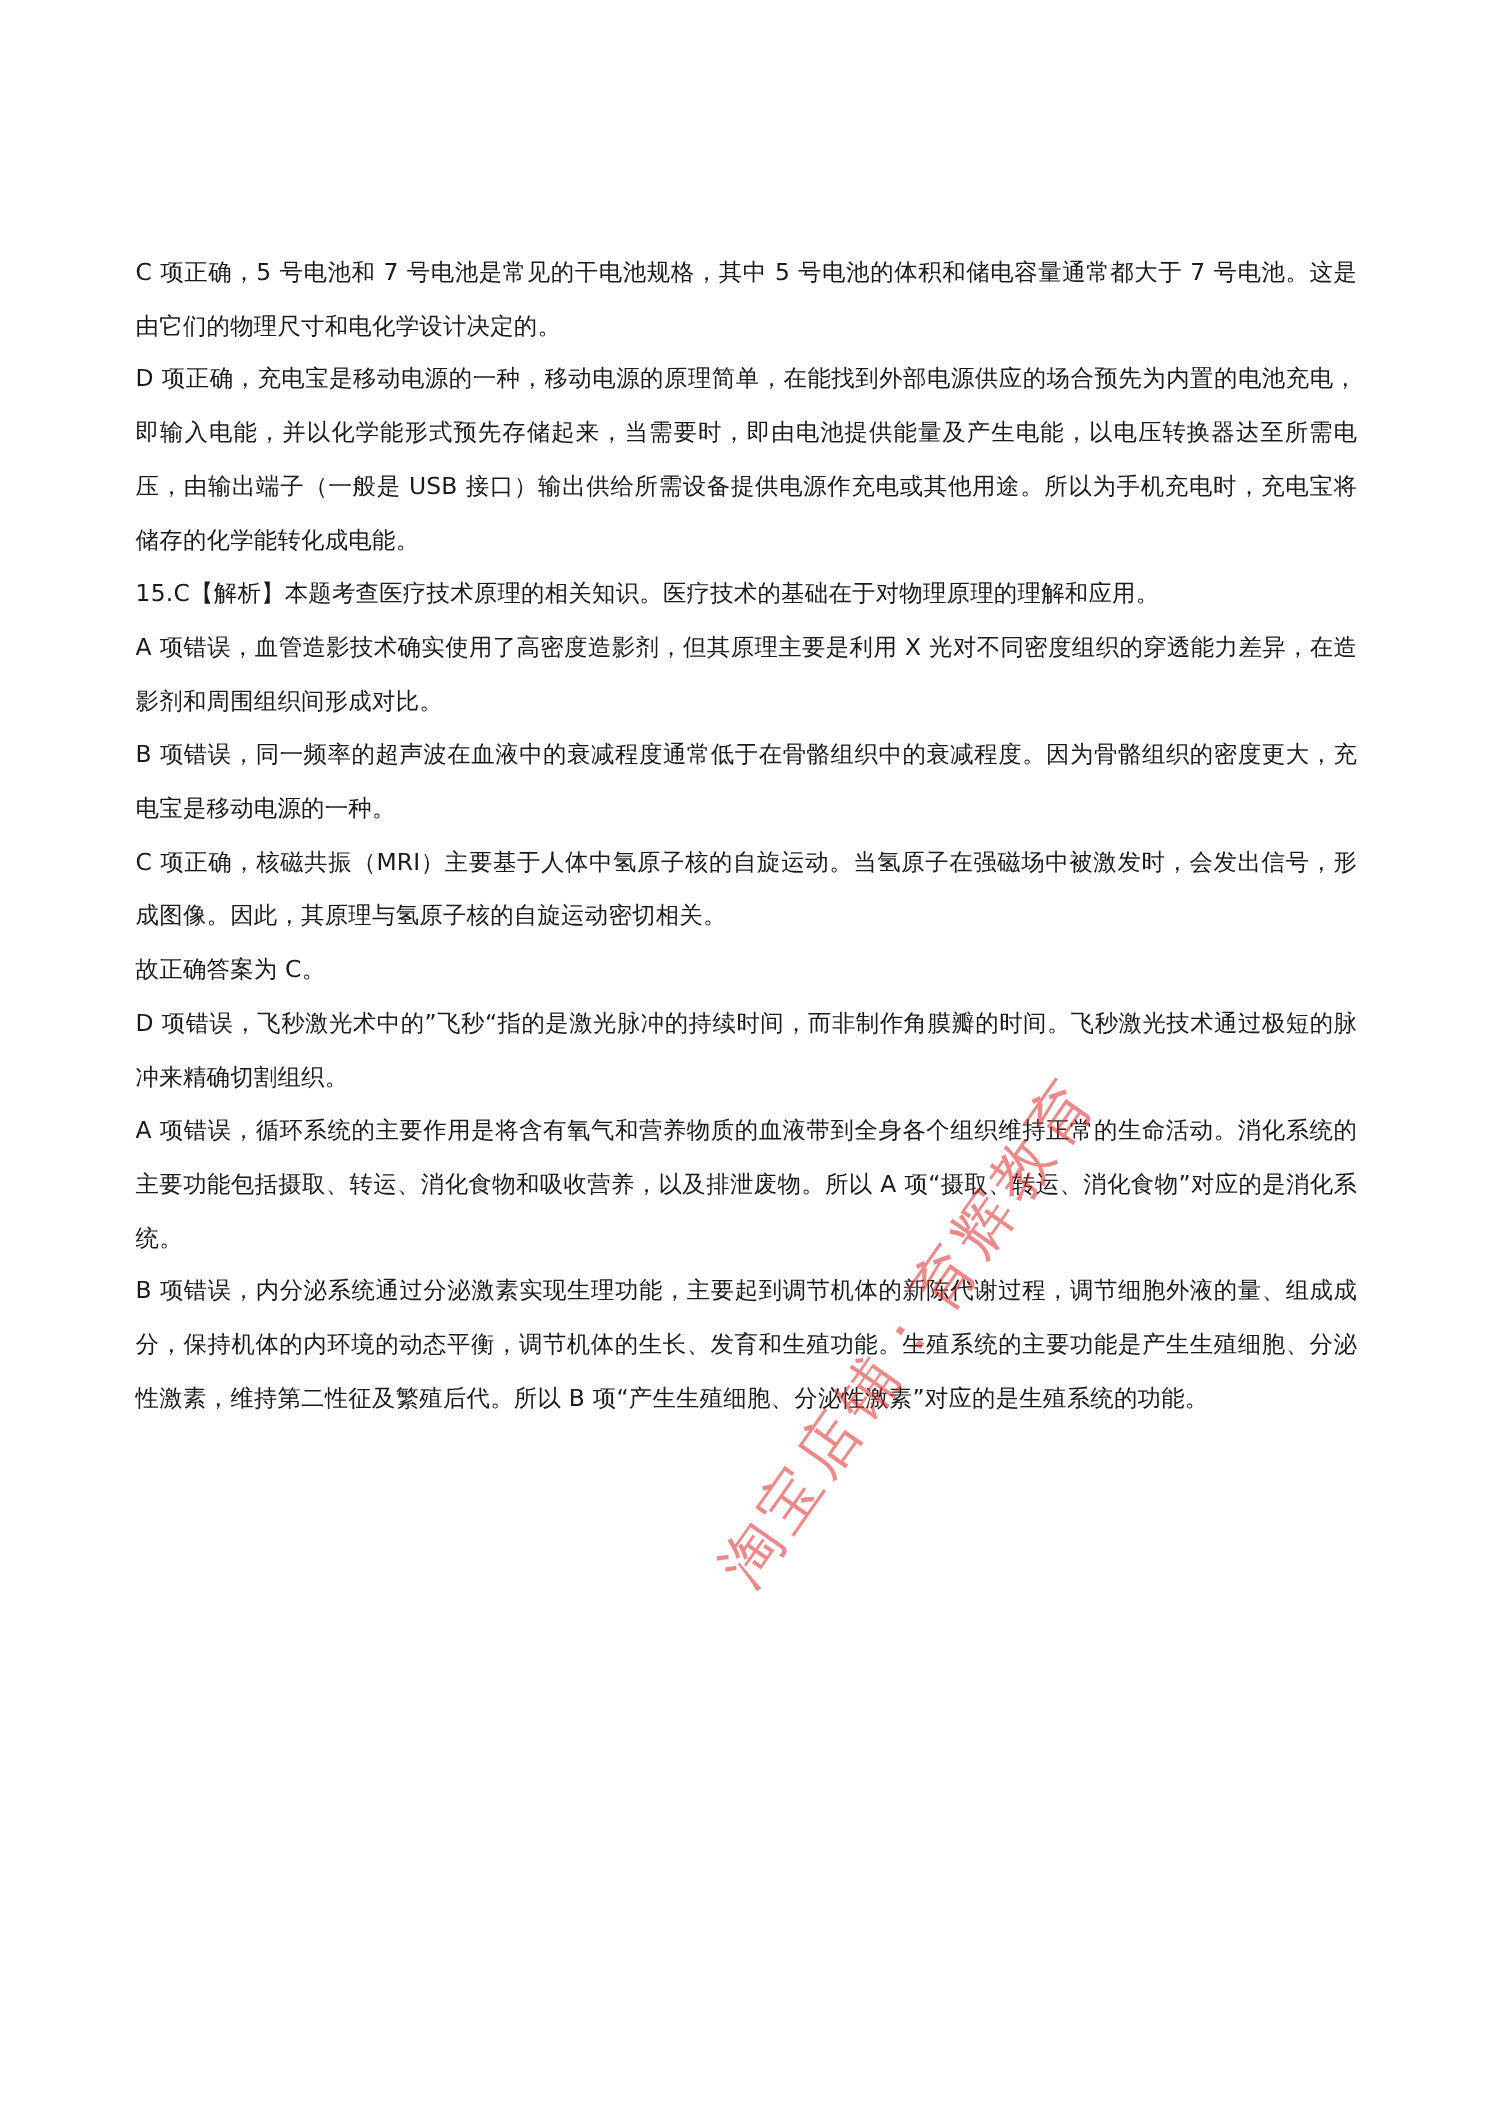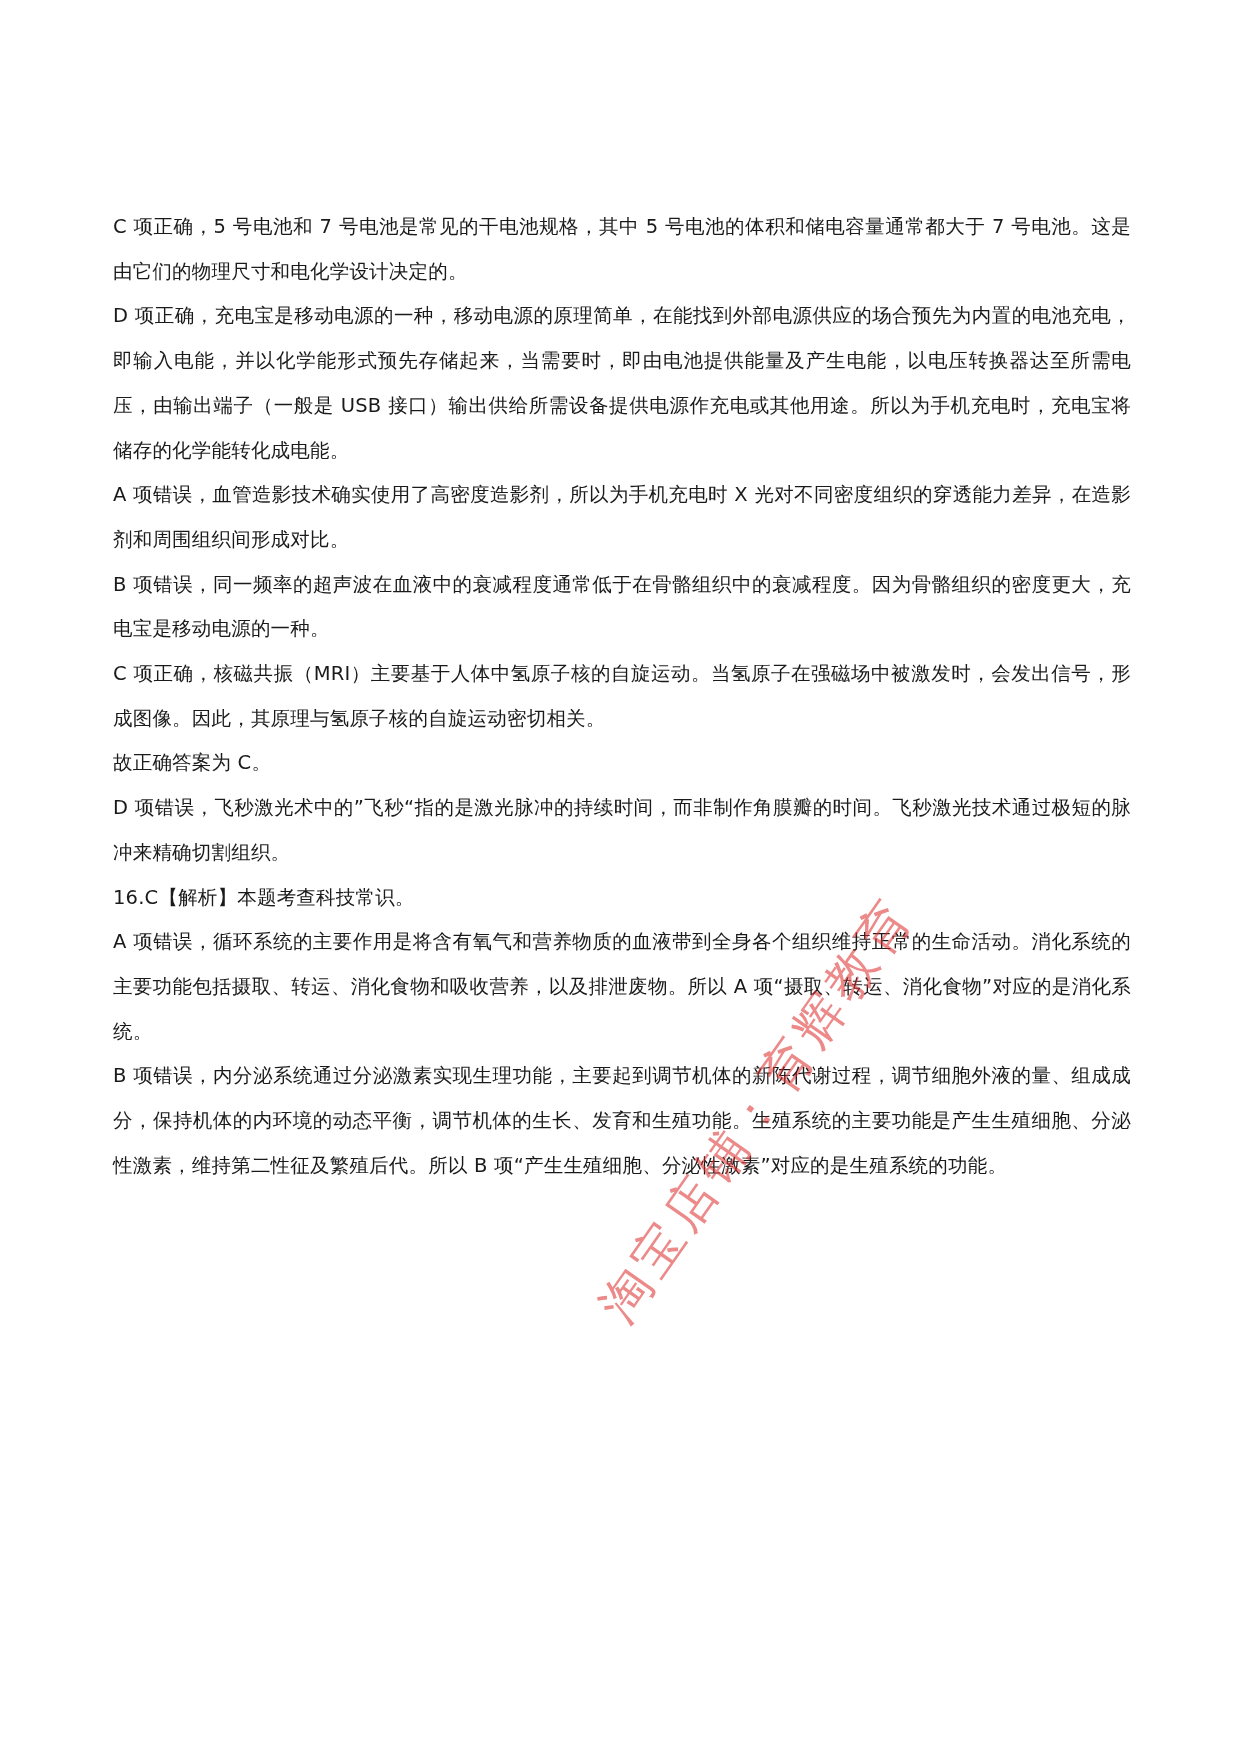--- a/index.html
+++ b/index.html
@@ -32,24 +32,24 @@
     pointer-events: none;
   }
 </style>
 </head>
 <body>
 
 <div class="page">
   <div class="content">
     <p class="para">C 项正确，5 号电池和 7 号电池是常见的干电池规格，其中 5 号电池的体积和储电容量通常都大于 7 号电池。这是由它们的物理尺寸和电化学设计决定的。</p>
     <p class="para">D 项正确，充电宝是移动电源的一种，移动电源的原理简单，在能找到外部电源供应的场合预先为内置的电池充电，即输入电能，并以化学能形式预先存储起来，当需要时，即由电池提供能量及产生电能，以电压转换器达至所需电压，由输出端子（一般是 USB 接口）输出供给所需设备提供电源作充电或其他用途。所以为手机充电时，充电宝将储存的化学能转化成电能。</p>
-    <p class="para">A 项错误，血管造影技术确实使用了高密度造影剂，所以为手机充电时 X 光对不同密度组织的穿透能力差异，在造影剂和周围组织间形成对比。</p>
+    <p class="para">15.C【解析】本题考查医疗技术原理的相关知识。医疗技术的基础在于对物理原理的理解和应用。</p>
+    <p class="para">A 项错误，血管造影技术确实使用了高密度造影剂，但其原理主要是利用 X 光对不同密度组织的穿透能力差异，在造影剂和周围组织间形成对比。</p>
     <p class="para">B 项错误，同一频率的超声波在血液中的衰减程度通常低于在骨骼组织中的衰减程度。因为骨骼组织的密度更大，充电宝是移动电源的一种。</p>
     <p class="para">C 项正确，核磁共振（MRI）主要基于人体中氢原子核的自旋运动。当氢原子在强磁场中被激发时，会发出信号，形成图像。因此，其原理与氢原子核的自旋运动密切相关。</p>
     <p class="para">故正确答案为 C。</p>
     <p class="para">D 项错误，飞秒激光术中的”飞秒“指的是激光脉冲的持续时间，而非制作角膜瓣的时间。飞秒激光技术通过极短的脉冲来精确切割组织。</p>
-    <p class="para">16.C【解析】本题考查科技常识。</p>
     <p class="para">A 项错误，循环系统的主要作用是将含有氧气和营养物质的血液带到全身各个组织维持正常的生命活动。消化系统的主要功能包括摄取、转运、消化食物和吸收营养，以及排泄废物。所以 A 项“摄取、转运、消化食物”对应的是消化系统。</p>
     <p class="para">B 项错误，内分泌系统通过分泌激素实现生理功能，主要起到调节机体的新陈代谢过程，调节细胞外液的量、组成成分，保持机体的内环境的动态平衡，调节机体的生长、发育和生殖功能。生殖系统的主要功能是产生生殖细胞、分泌性激素，维持第二性征及繁殖后代。所以 B 项“产生生殖细胞、分泌性激素”对应的是生殖系统的功能。</p>
   </div>
 
   <div class="watermark">淘宝店铺：育辉教育</div>
 </div>
 
 </body></html>

